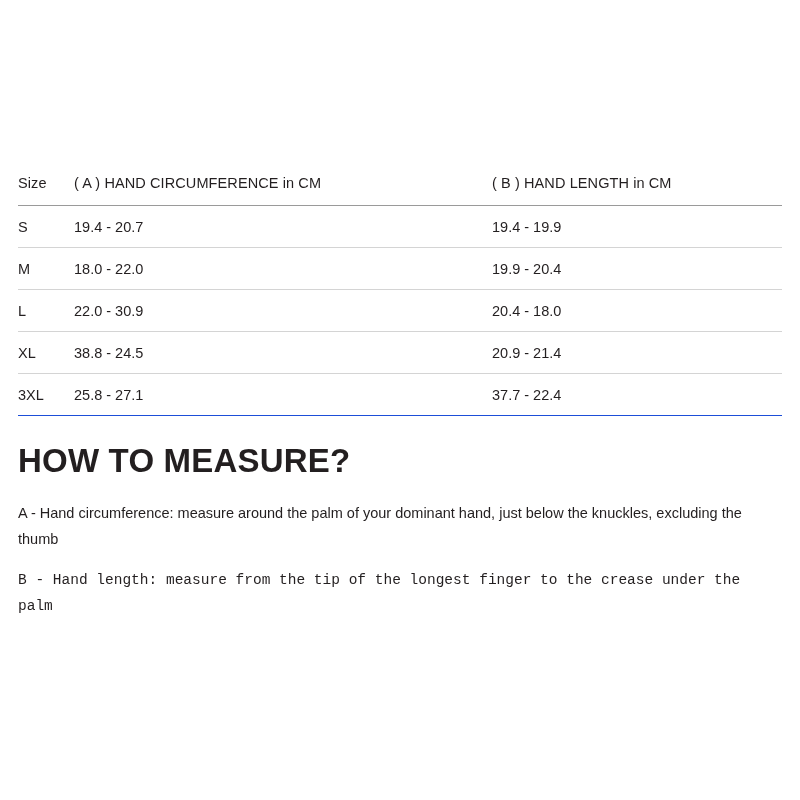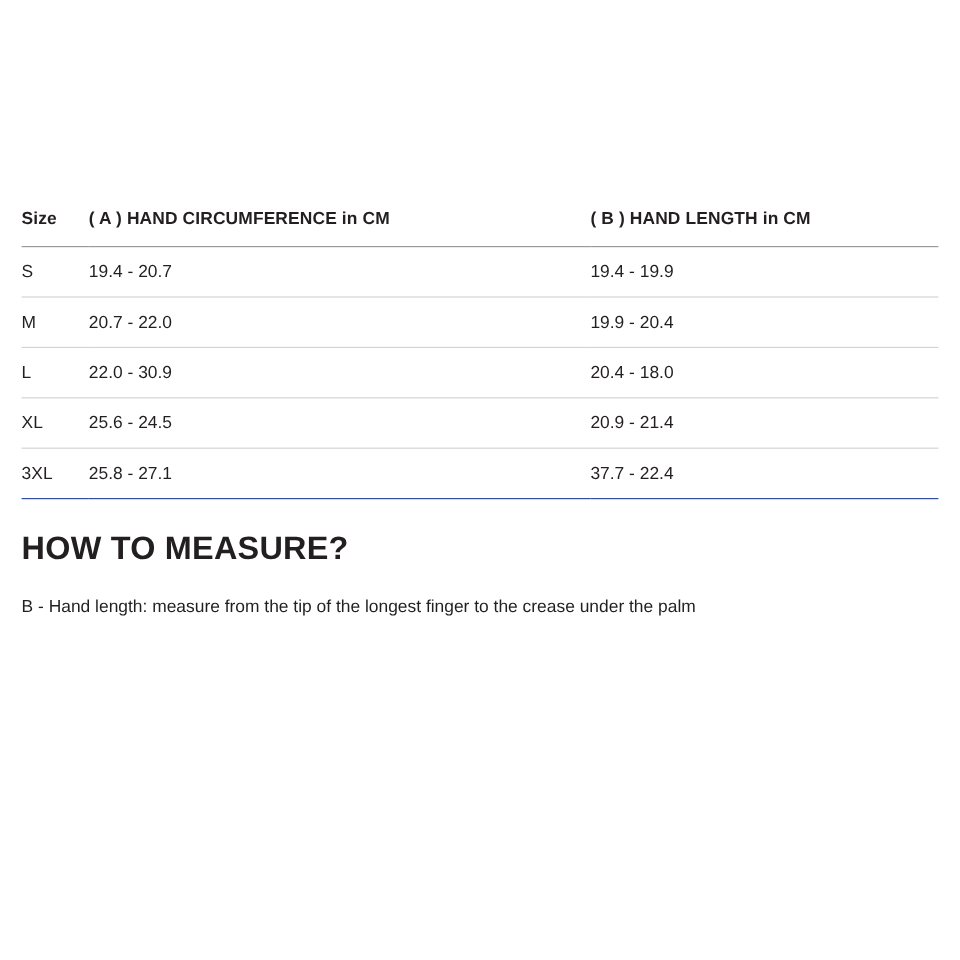--- a/index.html
+++ b/index.html
@@ -35,21 +35,21 @@
   }
   .size-table th,
   .size-table td {
     text-align: left;
     vertical-align: middle;
     padding: 0;
     font-weight: normal;
   }
   .size-table thead th {
     font-size: 14.5px;
-    font-weight: bold;
+    font-weight: normal;
     color: #231f20;
     padding-bottom: 14px;
     letter-spacing: 0.1px;
   }
   .size-table thead tr {
     border-bottom: 1.5px solid #9a9a9a;
   }
   .size-table tbody td {
     font-size: 14.5px;
     color: #231f20;
@@ -59,21 +59,21 @@
   .size-table tbody tr:last-child td {
     border-bottom: 1px solid #1d4ed8;
   }
   .col-size  { width: 56px; }
   .col-circ  { width: 418px; }
   .col-len   { width: 290px; margin-left: 26px; }
 
   
   .how-title {
     margin: 26px 0 0 0;
-    font-size: 27px;
+    font-size: 33px;
     font-weight: bold;
     letter-spacing: 0.2px;
     color: #231f20;
   }
   .measure-note {
     margin-top: 20px;
     font-size: 14.5px;
     line-height: 26px;
     color: #231f20;
     max-width: 768px;
@@ -98,39 +98,40 @@
         </tr>
       </thead>
       <tbody>
         <tr>
           <td>S</td>
           <td>19.4 - 20.7</td>
           <td>19.4 - 19.9</td>
         </tr>
         <tr>
           <td>M</td>
-          <td>20.7 - 22.0</td>
+          <td>18.0 - 22.0</td>
           <td>19.9 - 20.4</td>
         </tr>
         <tr>
           <td>L</td>
           <td>22.0 - 30.9</td>
           <td>20.4 - 18.0</td>
         </tr>
         <tr>
           <td>XL</td>
-          <td>25.6 - 24.5</td>
+          <td>38.8 - 24.5</td>
           <td>20.9 - 21.4</td>
         </tr>
         <tr>
           <td>3XL</td>
           <td>25.8 - 27.1</td>
           <td>37.7 - 22.4</td>
         </tr>
       </tbody>
     </table>
 
     <h2 class="how-title">HOW TO MEASURE?</h2>
 
+    <p class="measure-note">A - Hand circumference: measure around the palm of your dominant hand, just below the knuckles, excluding the thumb</p>
     <p class="measure-note">B - Hand length: measure from the tip of the longest finger to the crease under the palm</p>
 
   </div>
 </div>
 
 </body></html>

